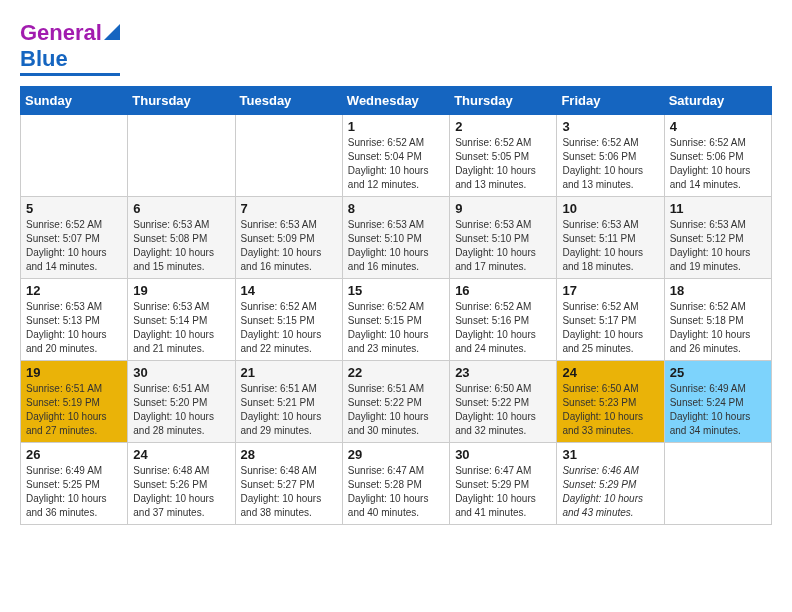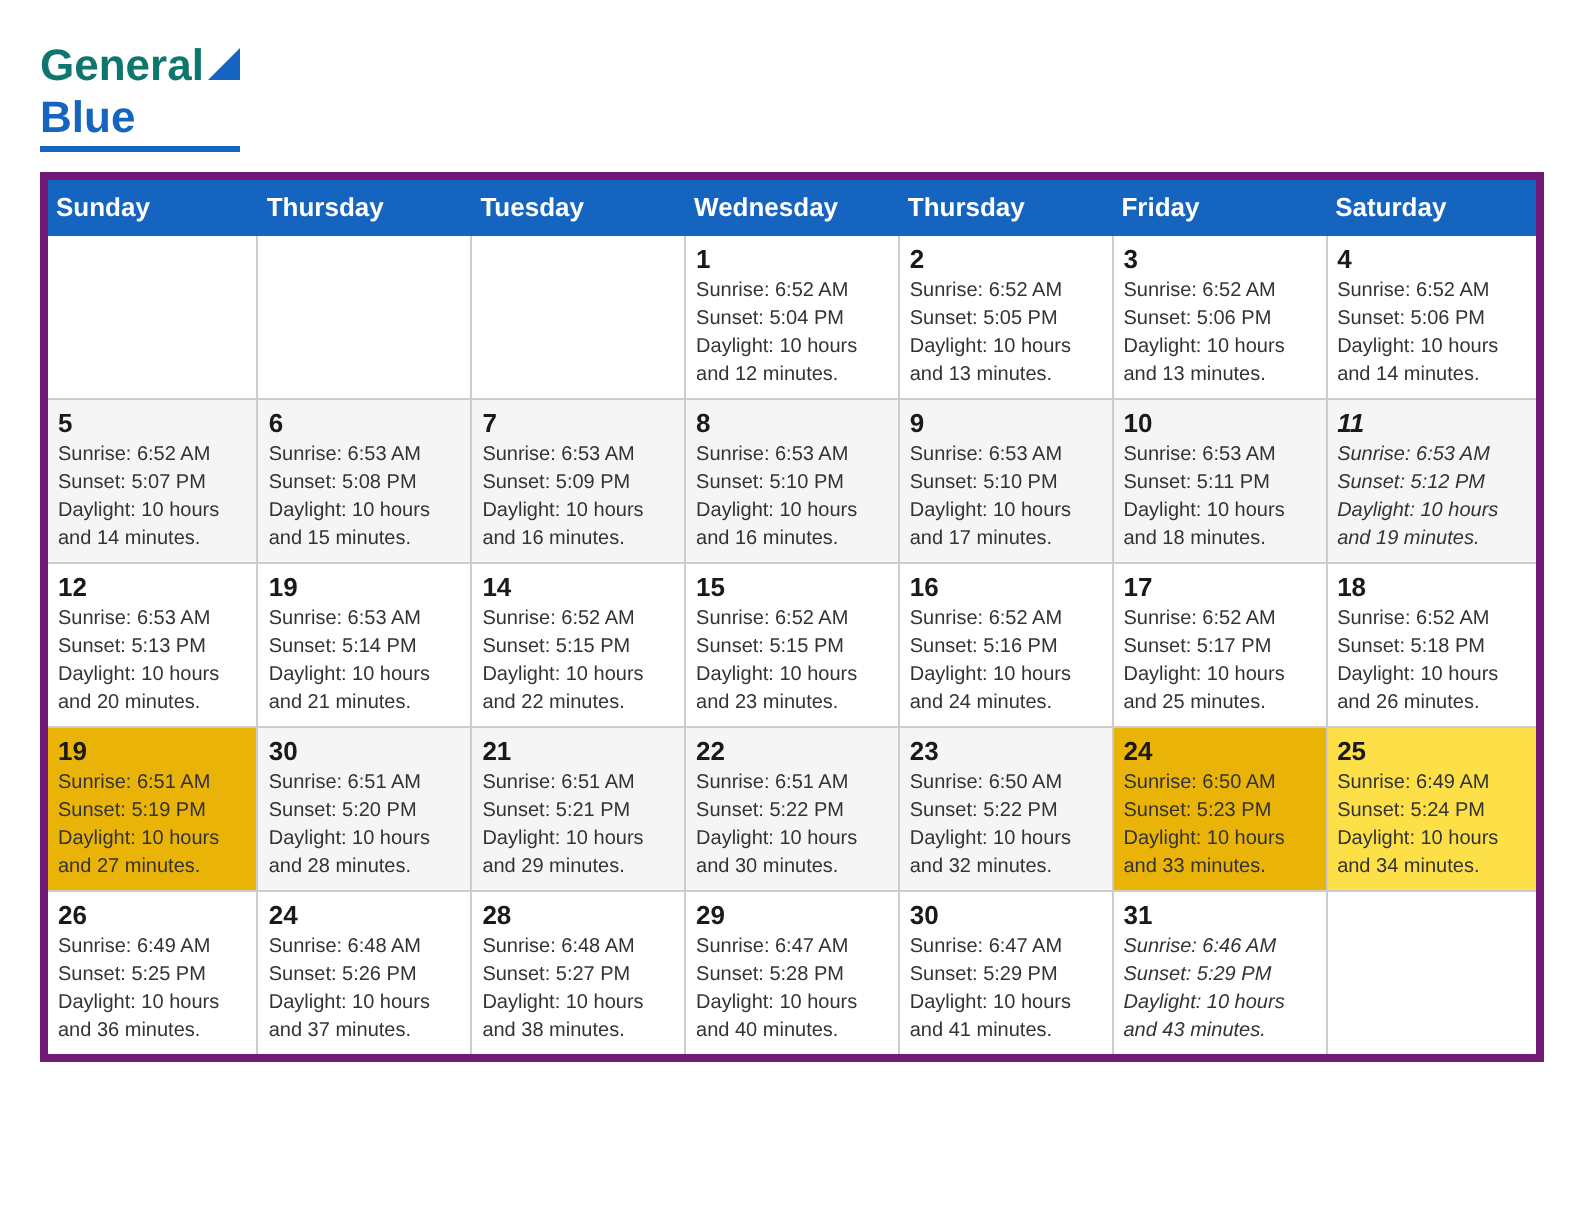--- a/index.html
+++ b/index.html
@@ -36,21 +36,21 @@
       font-weight: bold;
       color: #1a1a1a;
     }
     .calendar-subtitle {
       font-size: 16px;
       color: #333;
     }
     .calendar {
       width: 100%;
       border-collapse: collapse;
-      border: 4px solid #701a75;
+      border: 1px solid #701a75;
     }
     .calendar th {
       background: #1565c0;
       color: #fff;
       font-size: 13px;
       padding: 6px 4px;
       text-align: left;
       border: 1px solid #1565c0;
     }
     .calendar td {
@@ -77,21 +77,21 @@
       line-height: 1.4;
     }
     .empty-cell { background: #fff !important; }
   </style>
 </head>
 <body>
 
 <div class="header">
   <div class="logo">
     <div class="logo-line1">
-      <span style="font-size:22px;font-weight:bold;color:#0f766e;">General</span>
+      <span style="font-size:22px;font-weight:bold;color:#a21caf;">General</span>
       <svg width="16" height="16" viewBox="0 0 16 16" style="margin-left:2px;margin-top:-2px;">
         <polygon points="0,16 16,0 16,16" fill="#1565c0"></polygon>
       </svg>
     </div>
     <div style="display:flex;align-items:center;">
       <span style="font-size:22px;font-weight:bold;color:#1565c0;">Blue</span>
     </div>
     <div class="logo-underline"></div>
   </div>
   <div class="title-section">
@@ -182,21 +182,21 @@
 Daylight: 10 hours
 and 17 minutes.</div>
         </td>
         <td style="background: rgb(245, 245, 245);">
           <span class="day-num">10</span>
           <div class="day-info" style="white-space: pre-line;">Sunrise: 6:53 AM
 Sunset: 5:11 PM
 Daylight: 10 hours
 and 18 minutes.</div>
         </td>
-        <td style="background: rgb(245, 245, 245); font-style: italic;">
+        <td style="background: rgb(245, 245, 245);">
           <span class="day-num">11</span>
           <div class="day-info" style="white-space: pre-line;">Sunrise: 6:53 AM
 Sunset: 5:12 PM
 Daylight: 10 hours
 and 19 minutes.</div>
         </td>
       </tr>
       <tr>
         <td>
           <span class="day-num">12</span>
@@ -284,21 +284,21 @@
 Daylight: 10 hours
 and 32 minutes.</div>
         </td>
         <td style="background: #eab308;">
           <span class="day-num">24</span>
           <div class="day-info" style="white-space: pre-line;">Sunrise: 6:50 AM
 Sunset: 5:23 PM
 Daylight: 10 hours
 and 33 minutes.</div>
         </td>
-        <td style="background: #fde047; margin-left: 32px;">
+        <td style="background: #7dd3fc; margin-left: 32px;">
           <span class="day-num">25</span>
           <div class="day-info" style="white-space: pre-line;">Sunrise: 6:49 AM
 Sunset: 5:24 PM
 Daylight: 10 hours
 and 34 minutes.</div>
         </td>
       </tr>
       <tr>
         <td>
           <span class="day-num">26</span>

